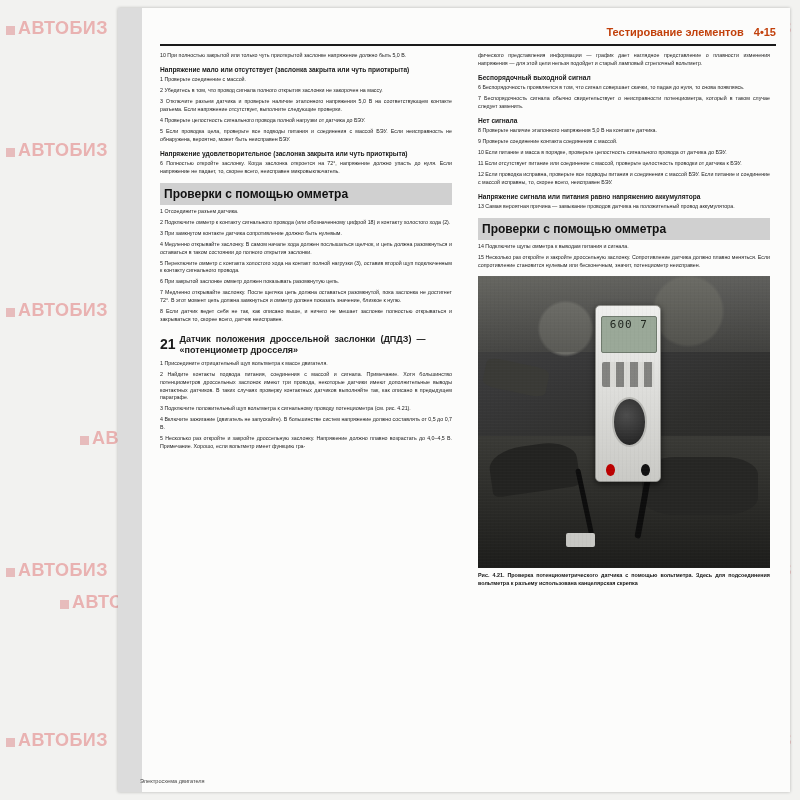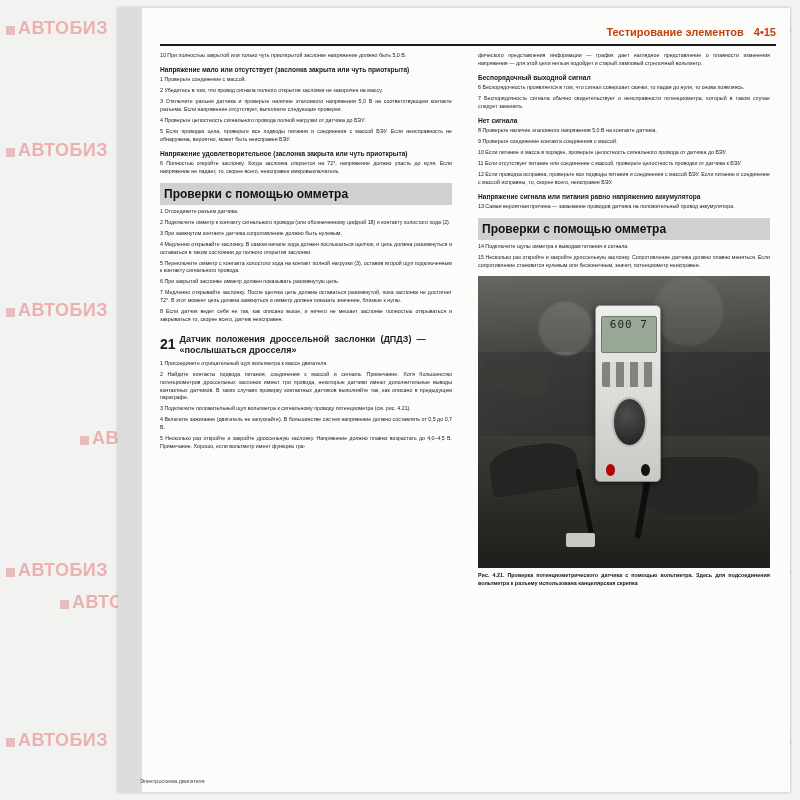--- a/index.html
+++ b/index.html
@@ -195,21 +195,21 @@
         <p>1 Отсоедините разъем датчика.</p>
         <p>2 Подключите омметр к контакту сигнального провода (или обозначенному цифрой 18) и контакту холостого хода (2).</p>
         <p>3 При замкнутом контакте датчика сопротивление должно быть нулевым.</p>
         <p>4 Медленно открывайте заслонку. В самом начале хода должен послышаться щелчок, и цепь должна разомкнуться и оставаться в таком состоянии до полного открытия заслонки.</p>
         <p>5 Переключите омметр с контакта холостого хода на контакт полной нагрузки (3), оставив второй щуп подключенным к контакту сигнального провода.</p>
         <p>6 При закрытой заслонке омметр должен показывать разомкнутую цепь.</p>
         <p>7 Медленно открывайте заслонку. После щелчка цепь должна оставаться разомкнутой, пока заслонка не достигнет 72°. В этот момент цепь должна замкнуться и омметр должен показать значение, близкое к нулю.</p>
         <p>8 Если датчик ведет себя не так, как описано выше, и ничего не мешает заслонке полностью открываться и закрываться то, скорее всего, датчик неисправен.</p>
 
         <div class="sec-wrap">
-          <span class="sec-num">21</span><span class="sec-title">Датчик положения дроссельной заслонки (ДПДЗ) — «послышаться дросселя»</span>
+          <span class="sec-num">21</span><span class="sec-title">Датчик положения дроссельной заслонки (ДПДЗ) — «потенциометр дросселя»</span>
         </div>
 
         <p>1 Присоедините отрицательный щуп вольтметра к массе двигателя.</p>
         <p>2 Найдите контакты подвода питания, соединения с массой и сигнала. Примечание. Хотя большинство потенциометров дроссельных заслонок имеют три провода, некоторые датчики имеют дополнительные выводы контактных датчиков. В таких случаях проверку контактных датчиков выполняйте так, как описано в предыдущем параграфе.</p>
         <p>3 Подключите положительный щуп вольтметра к сигнальному проводу потенциометра (см. рис. 4.21).</p>
         <p>4 Включите зажигание (двигатель не запускайте). В большинстве систем напряжение должно составлять от 0,5 до 0,7 В.</p>
         <p>5 Несколько раз откройте и закройте дроссельную заслонку. Напряжение должно плавно возрастать до 4,0–4,5 В. Примечание. Хорошо, если вольтметр имеет функцию гра-</p>
       </div>
 
       <div class="col colR">

